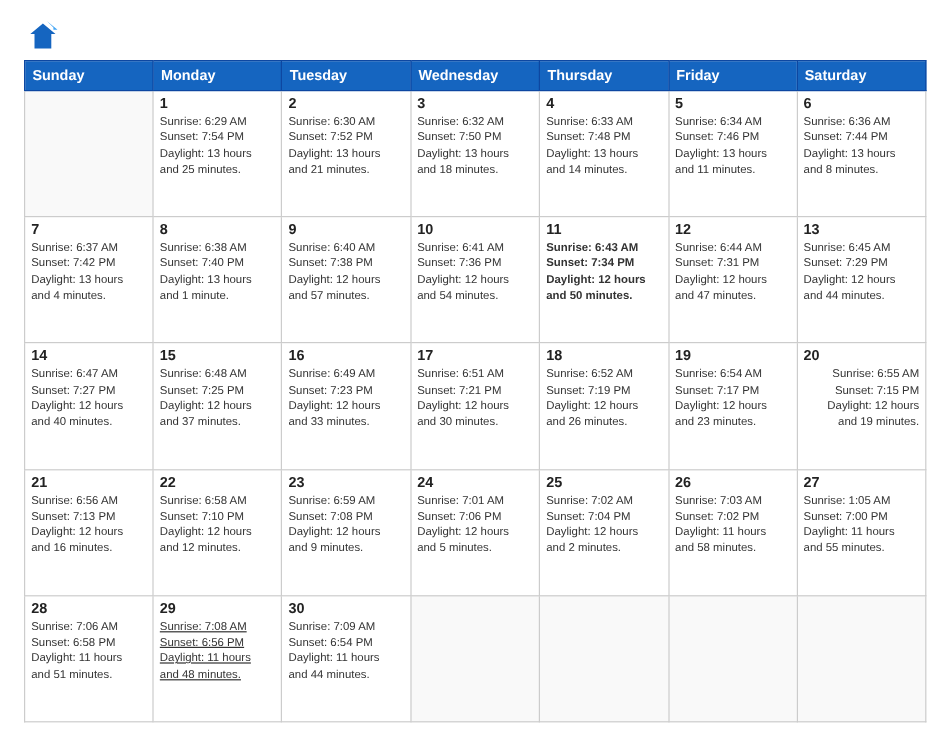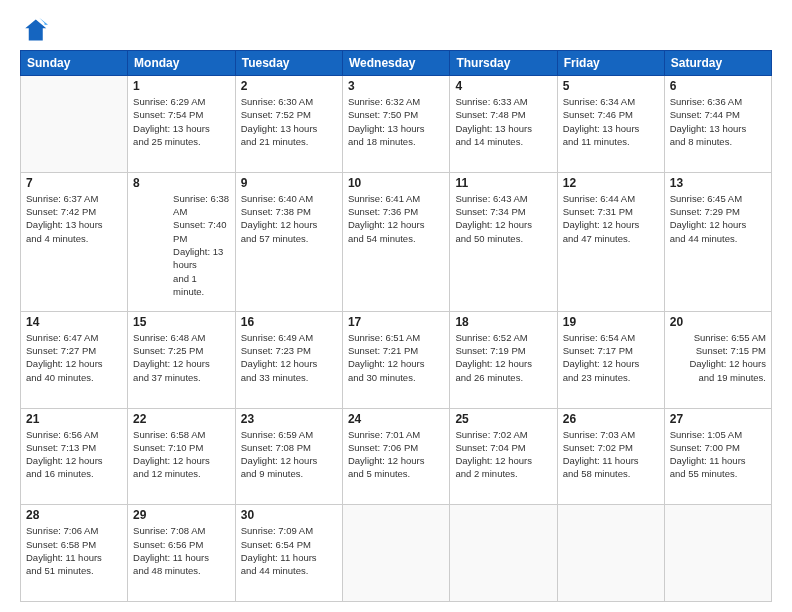--- a/index.html
+++ b/index.html
@@ -174,42 +174,42 @@
         <tr>
           <td>
             <div class="day-num">7</div>
             <div class="day-info" style="white-space: pre-line;">Sunrise: 6:37 AM
 Sunset: 7:42 PM
 Daylight: 13 hours
 and 4 minutes.</div>
           </td>
           <td>
             <div class="day-num">8</div>
-            <div class="day-info" style="white-space: pre-line; margin-left: 40px;">Sunrise: 6:38 AM
+            <div class="day-info" style="white-space: pre-line;">Sunrise: 6:38 AM
 Sunset: 7:40 PM
 Daylight: 13 hours
 and 1 minute.</div>
           </td>
           <td>
             <div class="day-num">9</div>
             <div class="day-info" style="white-space: pre-line;">Sunrise: 6:40 AM
 Sunset: 7:38 PM
 Daylight: 12 hours
 and 57 minutes.</div>
           </td>
           <td>
             <div class="day-num">10</div>
             <div class="day-info" style="white-space: pre-line;">Sunrise: 6:41 AM
 Sunset: 7:36 PM
 Daylight: 12 hours
 and 54 minutes.</div>
           </td>
           <td>
             <div class="day-num">11</div>
-            <div class="day-info" style="white-space: pre-line;">Sunrise: 6:43 AM
+            <div class="day-info" style="white-space: pre-line; font-weight: bold;">Sunrise: 6:43 AM
 Sunset: 7:34 PM
 Daylight: 12 hours
 and 50 minutes.</div>
           </td>
           <td>
             <div class="day-num">12</div>
             <div class="day-info" style="white-space: pre-line;">Sunrise: 6:44 AM
 Sunset: 7:31 PM
 Daylight: 12 hours
 and 47 minutes.</div>
@@ -327,21 +327,21 @@
         <tr>
           <td>
             <div class="day-num">28</div>
             <div class="day-info" style="white-space: pre-line;">Sunrise: 7:06 AM
 Sunset: 6:58 PM
 Daylight: 11 hours
 and 51 minutes.</div>
           </td>
           <td>
             <div class="day-num">29</div>
-            <div class="day-info" style="white-space: pre-line;">Sunrise: 7:08 AM
+            <div class="day-info" style="white-space: pre-line; text-decoration: underline;">Sunrise: 7:08 AM
 Sunset: 6:56 PM
 Daylight: 11 hours
 and 48 minutes.</div>
           </td>
           <td>
             <div class="day-num">30</div>
             <div class="day-info" style="white-space: pre-line;">Sunrise: 7:09 AM
 Sunset: 6:54 PM
 Daylight: 11 hours
 and 44 minutes.</div>

